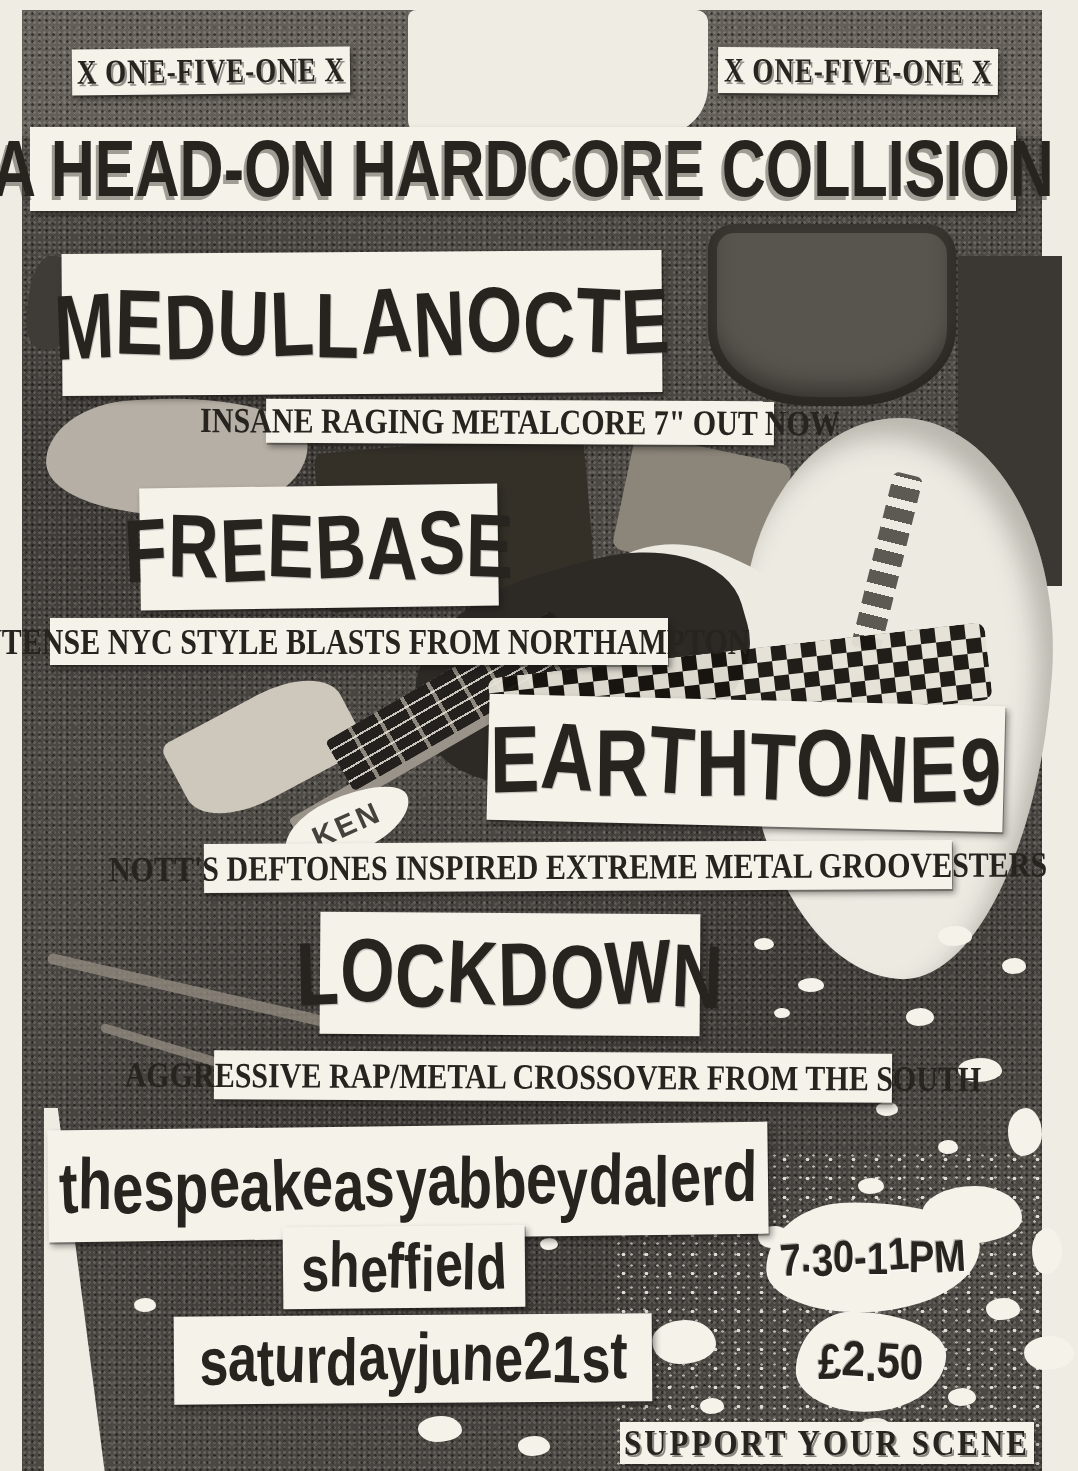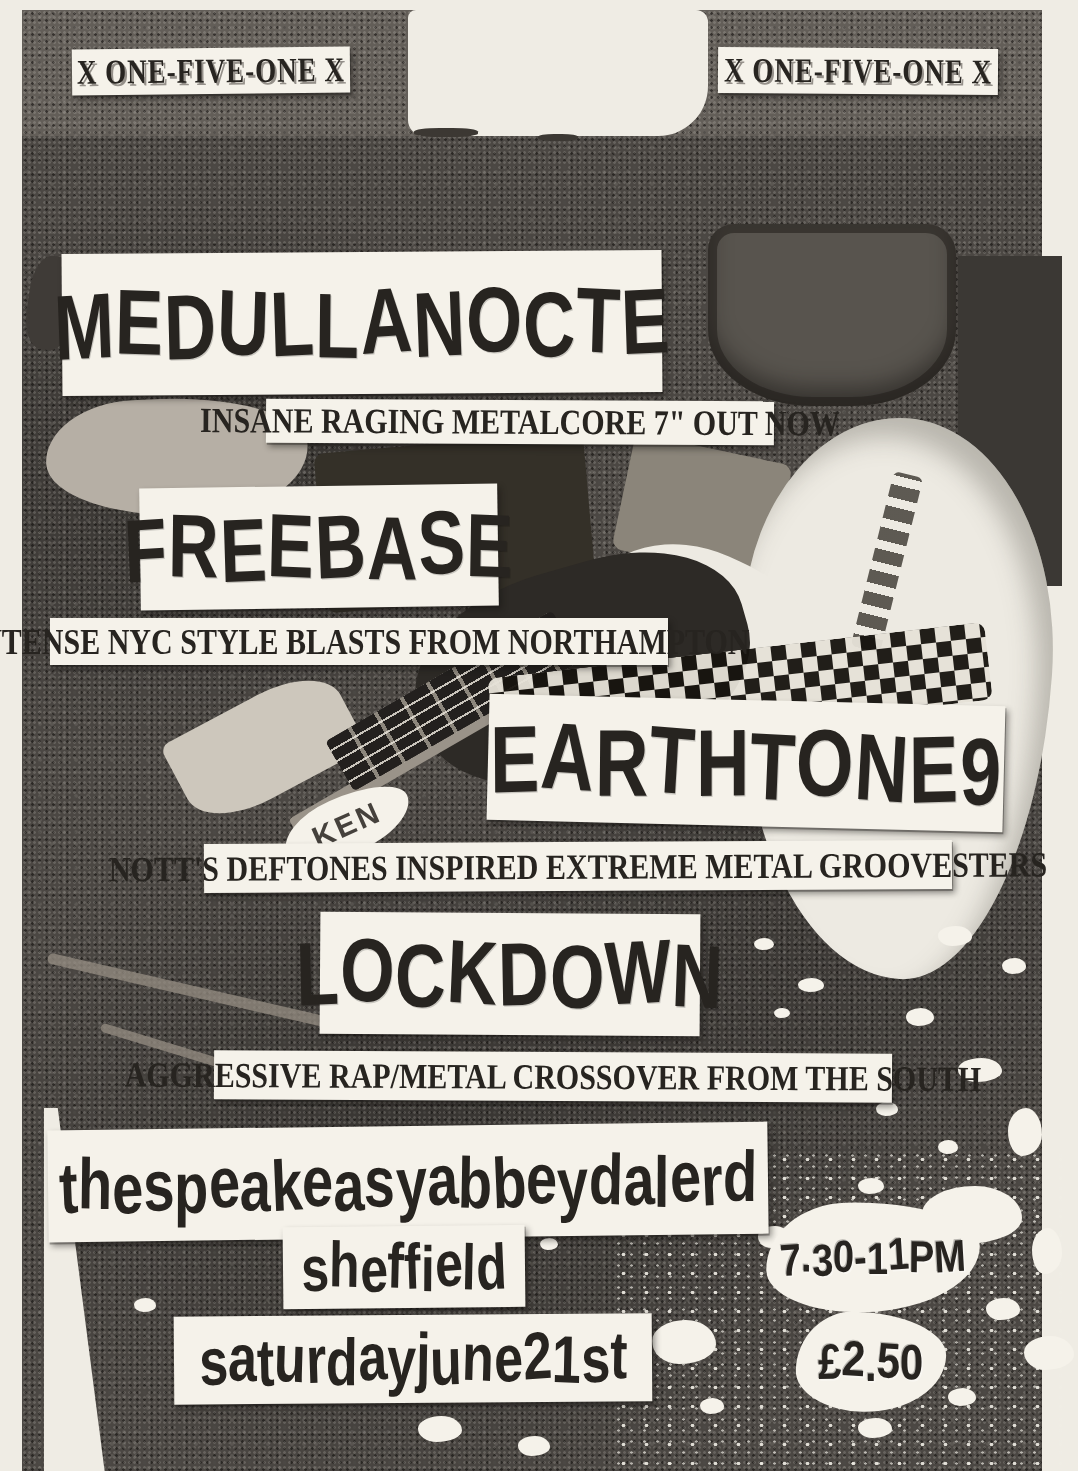--- a/index.html
+++ b/index.html
@@ -183,20 +183,23 @@
     <div class="splat" style="left:854px;top:1092px;width:22px;height:14px;"></div>
   </div>
 
   <div class="strip cut one51 serif" style="left:72px;top:48px;width:278px;height:46px;transform:rotate(-.6deg);">
     <span class="stretch">X ONE-FIVE-ONE X</span>
   </div>
   <div class="strip cut one51 serif" style="left:718px;top:48px;width:280px;height:46px;transform:rotate(.4deg);">
     <span class="stretch">X ONE-FIVE-ONE X</span>
   </div>
 
+  <div class="strip cut headline sans">
+    <span>A HEAD-ON HARDCORE COLLISION</span>
+  </div>
 
   <div class="band-box cut medulla sans">
     <span class="bandname stretch funky"><span style="display: inline-block; transform: rotate(-2.2deg) translateY(1px);">M</span><span style="display: inline-block; transform: rotate(1.8deg) translateY(-2px);">E</span><span style="display: inline-block; transform: rotate(-1.2deg) translateY(2px);">D</span><span style="display: inline-block; transform: rotate(2.6deg) translateY(-1px);">U</span><span style="display: inline-block; transform: rotate(-1.8deg) translateY(0px);">L</span><span style="display: inline-block; transform: rotate(1.2deg) translateY(2px);">L</span><span style="display: inline-block; transform: rotate(-2.6deg) translateY(-2px);">A</span><span style="display: inline-block;"> </span><span style="display: inline-block; transform: rotate(-2.2deg) translateY(1px);">N</span><span style="display: inline-block; transform: rotate(1.8deg) translateY(-2px);">O</span><span style="display: inline-block; transform: rotate(-1.2deg) translateY(2px);">C</span><span style="display: inline-block; transform: rotate(2.6deg) translateY(-1px);">T</span><span style="display: inline-block; transform: rotate(-1.8deg) translateY(0px);">E</span></span>
   </div>
   <div class="strip cut tagline serif t-insane">
     <span class="stretch-sm">INSANE RAGING METALCORE 7" OUT NOW</span>
   </div>
 
   <div class="band-box cut freebase sans">
     <span class="bandname stretch funky"><span style="display: inline-block; transform: rotate(-2.2deg) translateY(1px);">F</span><span style="display: inline-block; transform: rotate(1.8deg) translateY(-2px);">R</span><span style="display: inline-block; transform: rotate(-1.2deg) translateY(2px);">E</span><span style="display: inline-block; transform: rotate(2.6deg) translateY(-1px);">E</span><span style="display: inline-block; transform: rotate(-1.8deg) translateY(0px);">B</span><span style="display: inline-block; transform: rotate(1.2deg) translateY(2px);">A</span><span style="display: inline-block; transform: rotate(-2.6deg) translateY(-2px);">S</span><span style="display: inline-block; transform: rotate(2.2deg) translateY(1px);">E</span></span>
@@ -229,14 +232,17 @@
     <span class="bandname stretch funky"><span style="display: inline-block; transform: rotate(-2.2deg) translateY(1px);">s</span><span style="display: inline-block; transform: rotate(1.8deg) translateY(-2px);">a</span><span style="display: inline-block; transform: rotate(-1.2deg) translateY(2px);">t</span><span style="display: inline-block; transform: rotate(2.6deg) translateY(-1px);">u</span><span style="display: inline-block; transform: rotate(-1.8deg) translateY(0px);">r</span><span style="display: inline-block; transform: rotate(1.2deg) translateY(2px);">d</span><span style="display: inline-block; transform: rotate(-2.6deg) translateY(-2px);">a</span><span style="display: inline-block; transform: rotate(2.2deg) translateY(1px);">y</span><span style="display: inline-block;"> </span><span style="display: inline-block; transform: rotate(1.8deg) translateY(-2px);">j</span><span style="display: inline-block; transform: rotate(-1.2deg) translateY(2px);">u</span><span style="display: inline-block; transform: rotate(2.6deg) translateY(-1px);">n</span><span style="display: inline-block; transform: rotate(-1.8deg) translateY(0px);">e</span><span style="display: inline-block;"> </span><span style="display: inline-block; transform: rotate(-2.6deg) translateY(-2px);">2</span><span style="display: inline-block; transform: rotate(2.2deg) translateY(1px);">1</span><span style="display: inline-block; transform: rotate(-2.2deg) translateY(1px);">s</span><span style="display: inline-block; transform: rotate(1.8deg) translateY(-2px);">t</span></span>
   </div>
 
   <div class="scrap time sans">
     <span class="bandname stretch-sm funky"><span style="display: inline-block; transform: rotate(-2.2deg) translateY(1px);">7</span><span style="display: inline-block; transform: rotate(1.8deg) translateY(-2px);">.</span><span style="display: inline-block; transform: rotate(-1.2deg) translateY(2px);">3</span><span style="display: inline-block; transform: rotate(2.6deg) translateY(-1px);">0</span><span style="display: inline-block; transform: rotate(-1.8deg) translateY(0px);">-</span><span style="display: inline-block; transform: rotate(1.2deg) translateY(2px);">1</span><span style="display: inline-block; transform: rotate(-2.6deg) translateY(-2px);">1</span><span style="display: inline-block; transform: rotate(2.2deg) translateY(1px);">P</span><span style="display: inline-block; transform: rotate(-2.2deg) translateY(1px);">M</span></span>
   </div>
   <div class="scrap price sans">
     <span class="bandname stretch-sm funky"><span style="display: inline-block; transform: rotate(-2.2deg) translateY(1px);">£</span><span style="display: inline-block; transform: rotate(1.8deg) translateY(-2px);">2</span><span style="display: inline-block; transform: rotate(-1.2deg) translateY(2px);">.</span><span style="display: inline-block; transform: rotate(2.6deg) translateY(-1px);">5</span><span style="display: inline-block; transform: rotate(-1.8deg) translateY(0px);">0</span></span>
   </div>
 
+  <div class="strip cut support serif">
+    <span>SUPPORT YOUR SCENE</span>
+  </div>
 
 </div>
 
 </body></html>

